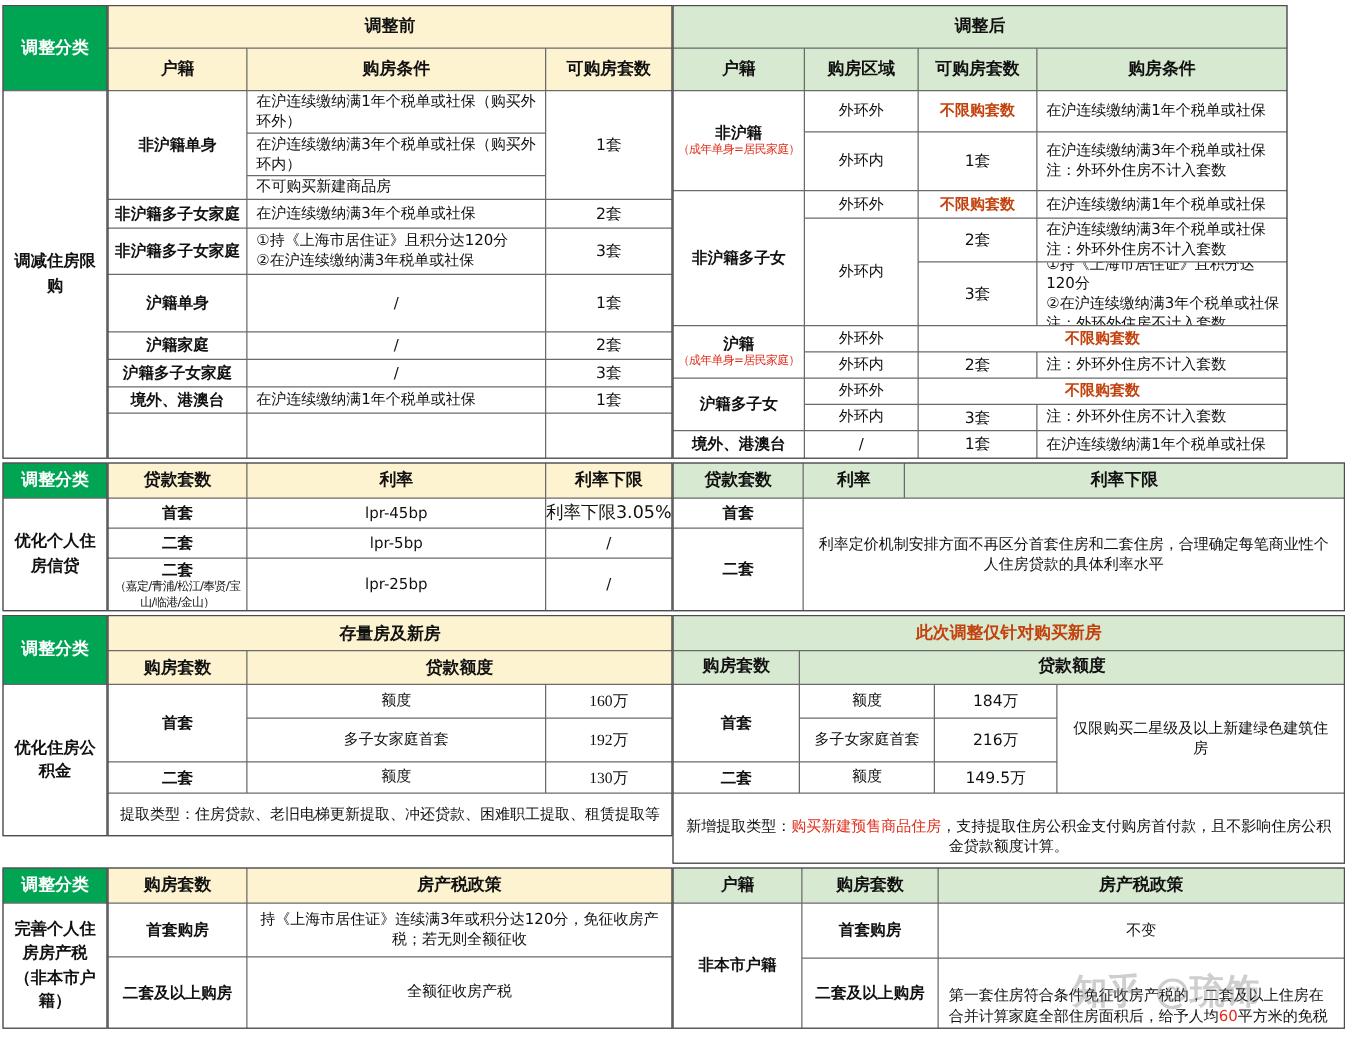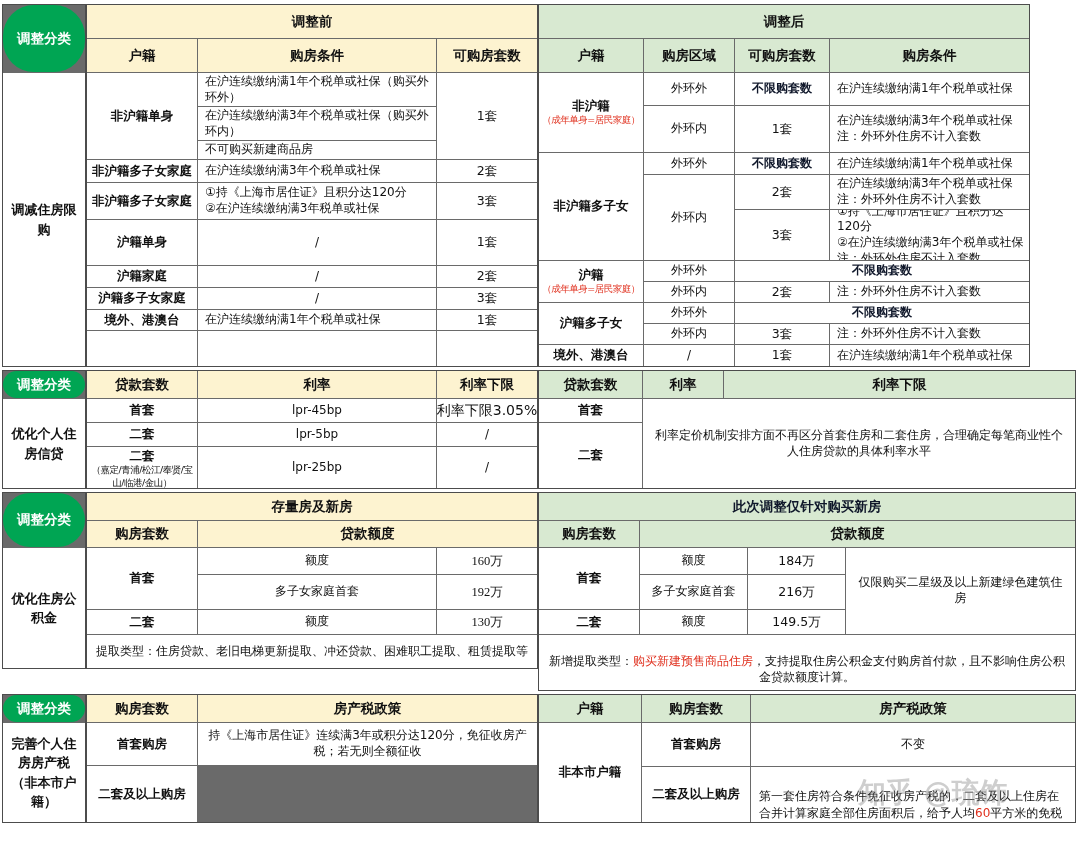--- a/index.html
+++ b/index.html
@@ -18,27 +18,27 @@
   .g { display:grid; gap:1px; background:#6a6a6a; border:1px solid #4c4c4c; }
 
   .c { background:#fff; display:flex; flex-direction:column; align-items:center;
        justify-content:center; text-align:center; padding:1px 4px;
        font-size:12px; line-height:1.3; white-space:pre-line; overflow:hidden; }
   .row { flex-direction:row; flex-wrap:wrap; }
   .left { align-items:flex-start; text-align:left; padding-left:7px; }
   .hukou { font-weight:bold; font-size:12.5px; }
   .units { font-size:12.5px; }
   .red { color:#e0301e; }
-  .redbold { color:#0f172a; font-weight:bold; }
+  .redbold { color:#c2410c; font-weight:bold; }
   .smallnote { font-size:9.5px; white-space:nowrap; letter-spacing:-0.5px; }
   .tight { font-size:14px; white-space:nowrap; }
 
   .hdrC { background:#fdf3d0; font-weight:bold; font-size:13.5px; }
   .hdrG { background:#d8e9d1; font-weight:bold; font-size:13.5px; }
-  .catH { background:#00a553; color:#fff; font-weight:bold; font-size:13.5px;border-radius:31px; }
+  .catH { background:#00a553; color:#fff; font-weight:bold; font-size:13.5px; }
   .catL { background:#fff; font-weight:bold; font-size:13px; line-height:1.5; }
 
   .watermark { position:absolute; left:858px; top:774px; font-size:28px; font-weight:bold;
     color:rgba(125,125,125,0.38); white-space:nowrap; pointer-events:none; z-index:5; }
 </style>
 </head>
 <body>
 
 <div class="page">
 
@@ -232,20 +232,21 @@
       <div class="c catL">完善个人住房房产税（非本市户籍）</div>
     </div>
 
     <div class="g" style="width:452px; height:129px; grid-template-columns:110px auto;
          grid-template-rows:27px 42px auto;">
       <div class="c hdrC" style="grid-area:1/1">购房套数</div>
       <div class="c hdrC" style="grid-area:1/2">房产税政策</div>
       <div class="c hukou" style="grid-area:2/1">首套购房</div>
       <div class="c" style="grid-area:2/2; padding:2px 10px;">持《上海市居住证》连续满3年或积分达120分，免征收房产税；若无则全额征收</div>
       <div class="c hukou" style="grid-area:3/1">二套及以上购房</div>
+      <div class="c" style="grid-area:3/2">全额征收房产税</div>
     </div>
 
     <div class="g" style="width:538px; height:129px; grid-template-columns:102px 108px auto;
          grid-template-rows:27px 43px auto;">
       <div class="c hdrG" style="grid-area:1/1">户籍</div>
       <div class="c hdrG" style="grid-area:1/2">购房套数</div>
       <div class="c hdrG" style="grid-area:1/3">房产税政策</div>
       <div class="c hukou" style="grid-area:2/1/span 2/span 1">非本市户籍</div>
       <div class="c hukou" style="grid-area:2/2">首套购房</div>
       <div class="c" style="grid-area:2/3">不变</div>

